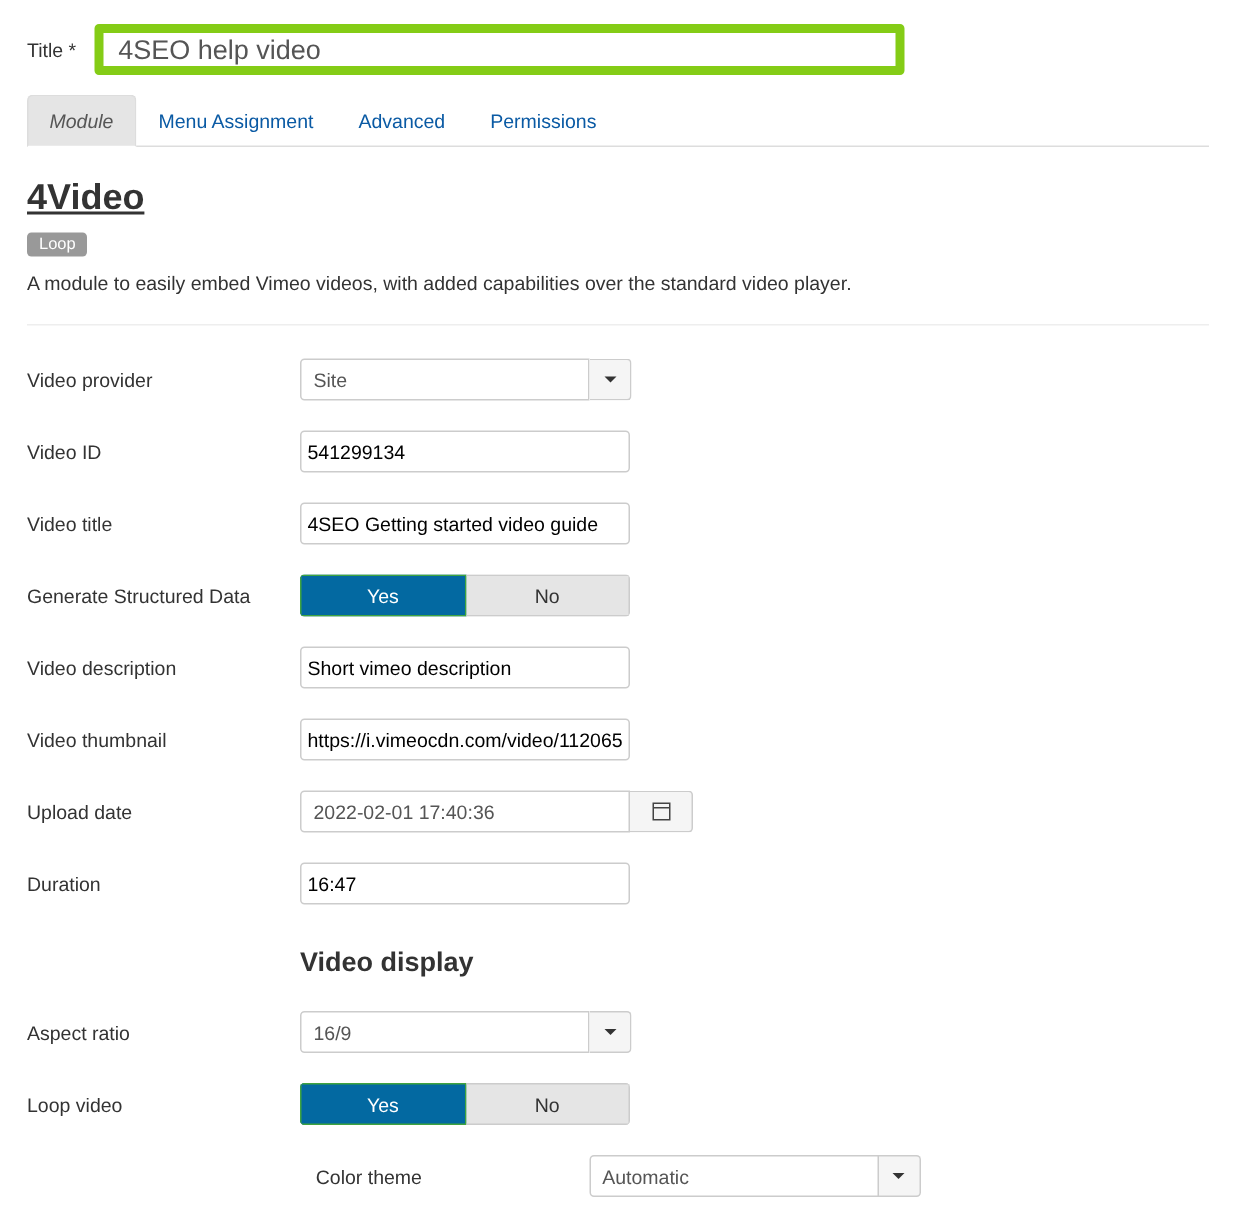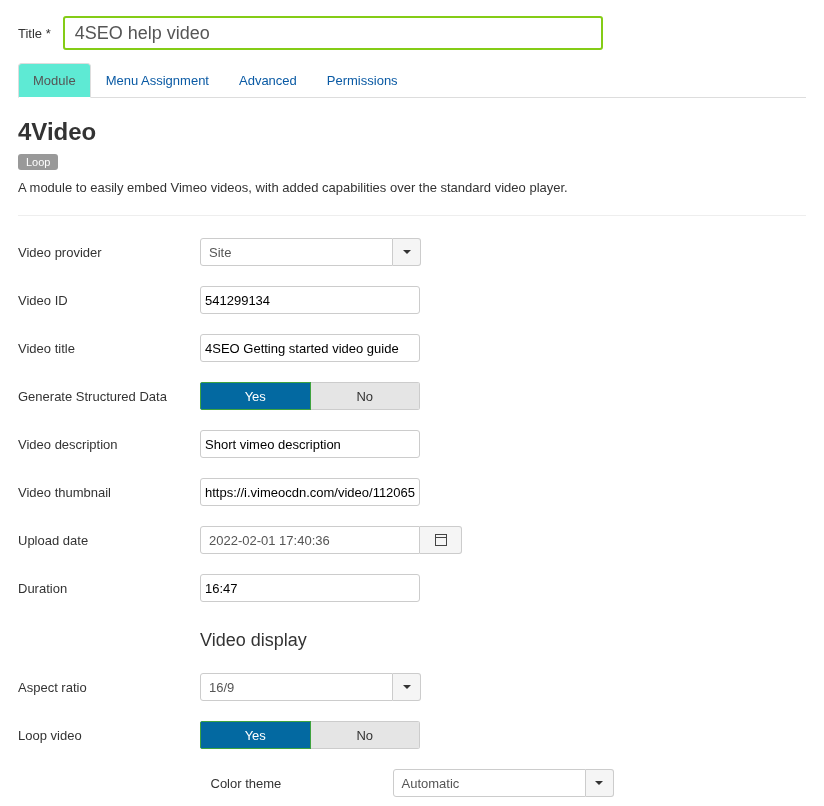--- a/index.html
+++ b/index.html
@@ -20,21 +20,21 @@
   }
   .title-label {
     font-size: 13px;
     color: #333;
   }
   .title-input {
     flex: 0 0 540px;
     height: 34px;
     padding: 4px 10px;
     font-size: 18px;
-    border: 2px solid #84cc16;
+    border: 6px solid #84cc16;
     border-radius: 3px;
     color: #555;
   }
   .tabs {
     display: flex;
     border-bottom: 1px solid #ddd;
     margin-bottom: 20px;
   }
   .tab {
     padding: 9px 14px;
@@ -43,27 +43,29 @@
     border: 1px solid transparent;
     border-bottom: none;
     cursor: pointer;
     position: relative;
     top: 1px;
   }
   .tab.active {
     color: #555;
     border-color: #ddd;
     border-bottom: 1px solid #fff;
-    background: #5eead4;
+    background: #e5e5e5;
     border-radius: 4px 4px 0 0;
+    font-style: italic;
   }
   h1.module-heading {
     font-size: 24px;
     margin: 0 0 8px 0;
     color: #333;
+    text-decoration: underline;
   }
   .badge {
     display: inline-block;
     padding: 2px 8px;
     font-size: 11px;
     color: #fff;
     background: #999;
     border-radius: 3px;
     margin-bottom: 10px;
   }
@@ -185,21 +187,21 @@
     position: relative;
   }
   .cal-icon::before {
     content: "";
     position: absolute;
     left: 0; right: 0; top: 2px;
     border-top: 1px solid #444;
   }
   .section-header {
     font-size: 18px;
-    font-weight: normal;
+    font-weight: bold;
     color: #333;
     margin: 28px 0 22px 182px;
   }
 </style>
 </head>
 <body>
 
 
 
 

